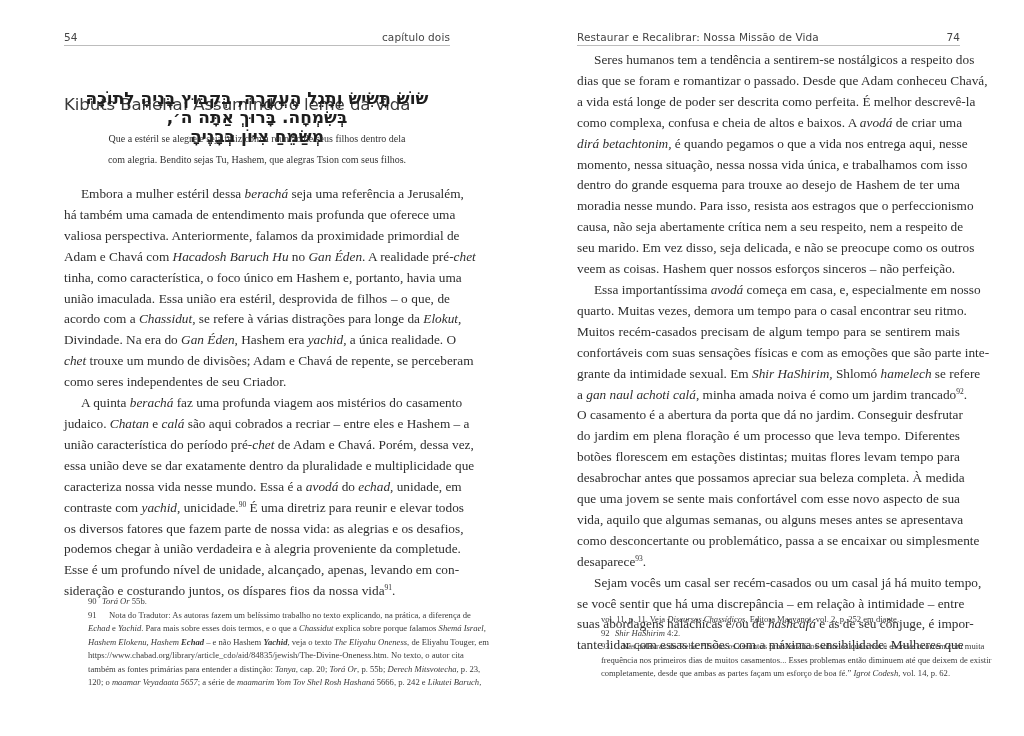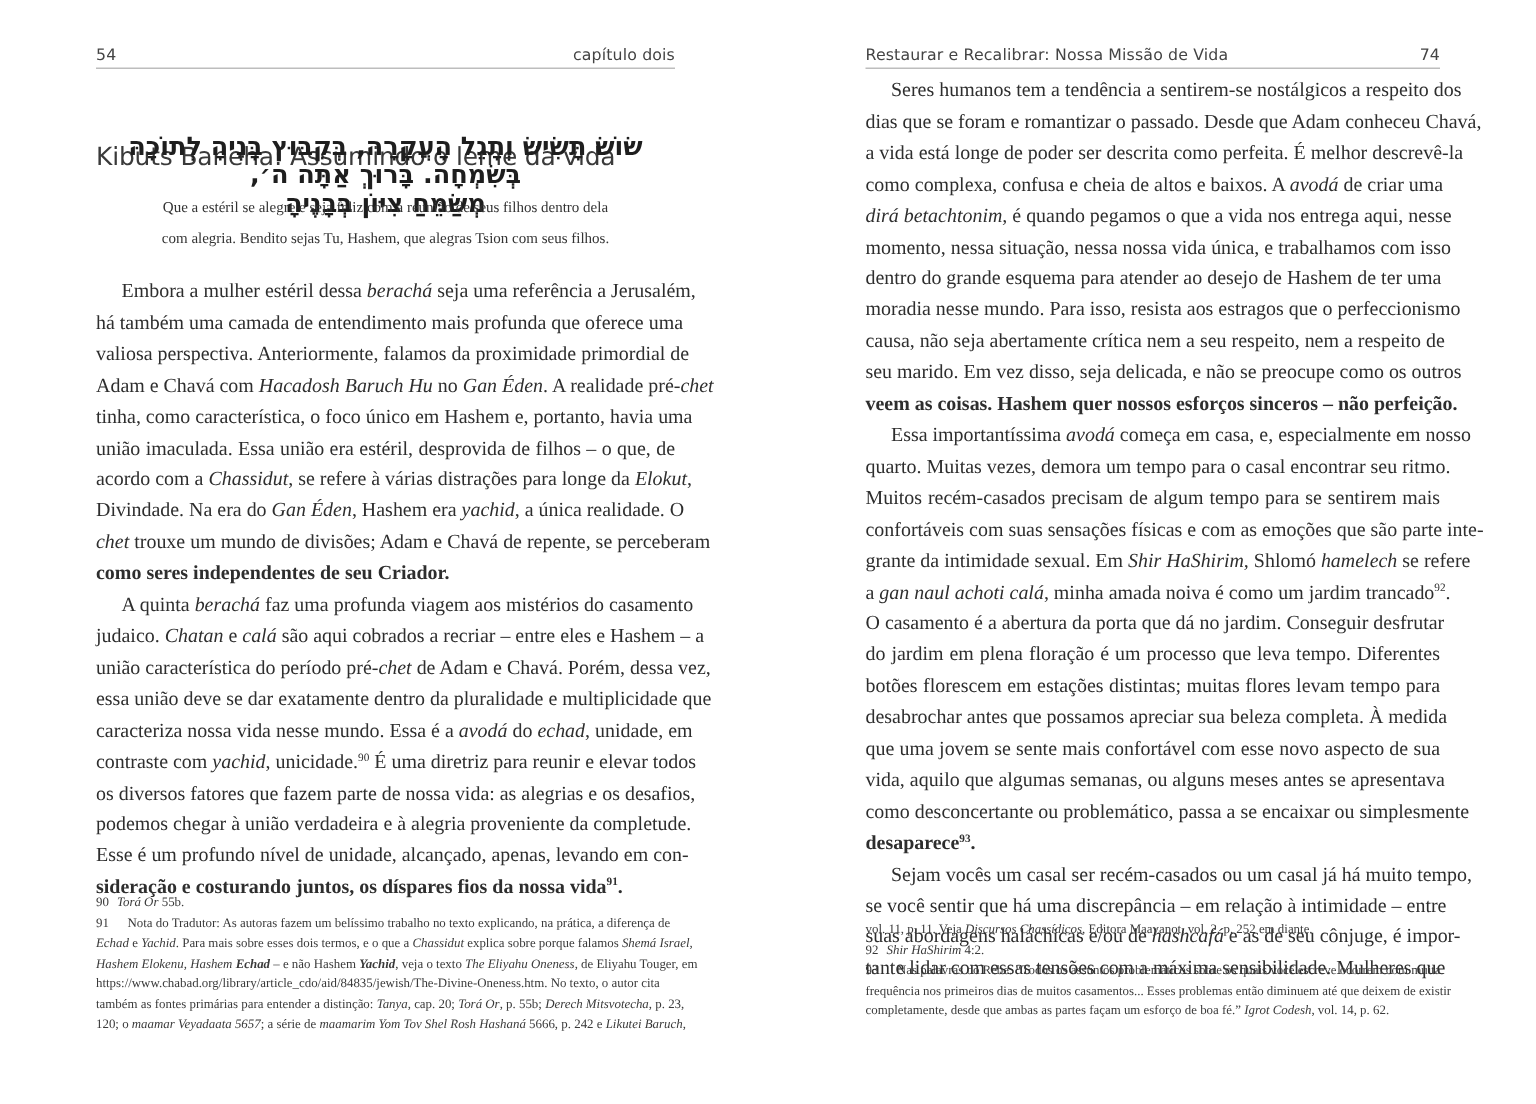--- a/index.html
+++ b/index.html
@@ -90,40 +90,40 @@
     }
     .page-left .body-text { top: 184px; }
     .page-right .body-text { top: 50px; }
     .line {
       display: block;
       text-align: justify;
       text-align-last: justify;
       white-space: nowrap;
       overflow: visible;
     }
-    .line.end { text-align-last: left; font-weight: bold; }
+    .line.end { text-align-last: left; }
     .line.indent { text-indent: 17px; }
 
     sup {
       font-size: 7.5px;
       vertical-align: 5px;
       line-height: 0;
     }
 
     .footnotes {
       position: absolute;
       left: 0;
       right: 0;
       font-size: 8.6px;
       line-height: 13.5px;
       color: #3a3a3a;
     }
     .page-left .footnotes { top: 595px; }
     .page-right .footnotes { top: 613px; }
-    .fn { display: block; white-space: nowrap; }
+    .fn { display: block; white-space: nowrap; margin-left: 24px; }
     .fn-num { display: inline-block; width: 14px; }
     .fn-num.wide { width: 21px; }
   </style>
 </head>
 <body>
 
 <div class="page page-left">
   <div class="running-head">
     <span>54</span>
     <span>capítulo dois</span>
@@ -175,21 +175,21 @@
     <span>Restaurar e Recalibrar: Nossa Missão de Vida</span>
     <span>74</span>
   </div>
   <div class="body-text">
       <span class="line indent">Seres humanos tem a tendência a sentirem-se nostálgicos a respeito dos</span>
       <span class="line">dias que se foram e romantizar o passado. Desde que Adam conheceu Chavá,</span>
       <span class="line">a vida está longe de poder ser descrita como perfeita. É melhor descrevê-la</span>
       <span class="line">como complexa, confusa e cheia de altos e baixos. A <i>avodá</i> de criar uma</span>
       <span class="line"><i>dirá betachtonim,</i> é quando pegamos o que a vida nos entrega aqui, nesse</span>
       <span class="line">momento, nessa situação, nessa nossa vida única, e trabalhamos com isso</span>
-      <span class="line">dentro do grande esquema para atender ao desejo de Hashem de ter uma</span>
+      <span class="line">dentro do grande esquema para trouxe ao desejo de Hashem de ter uma</span>
       <span class="line">moradia nesse mundo. Para isso, resista aos estragos que o perfeccionismo</span>
       <span class="line">causa, não seja abertamente crítica nem a seu respeito, nem a respeito de</span>
       <span class="line">seu marido. Em vez disso, seja delicada, e não se preocupe como os outros</span>
       <span class="line end">veem as coisas. Hashem quer nossos esforços sinceros – não perfeição.</span>
       <span class="line indent">Essa importantíssima <i>avodá</i> começa em casa, e, especialmente em nosso</span>
       <span class="line">quarto. Muitas vezes, demora um tempo para o casal encontrar seu ritmo.</span>
       <span class="line">Muitos recém-casados precisam de algum tempo para se sentirem mais</span>
       <span class="line">confortáveis com suas sensações físicas e com as emoções que são parte inte-</span>
       <span class="line">grante da intimidade sexual. Em <i>Shir HaShirim,</i> Shlomó <i>hamelech</i> se refere</span>
       <span class="line">a <i>gan naul achoti calá</i>, minha amada noiva é como um jardim trancado<sup>92</sup>.</span>

